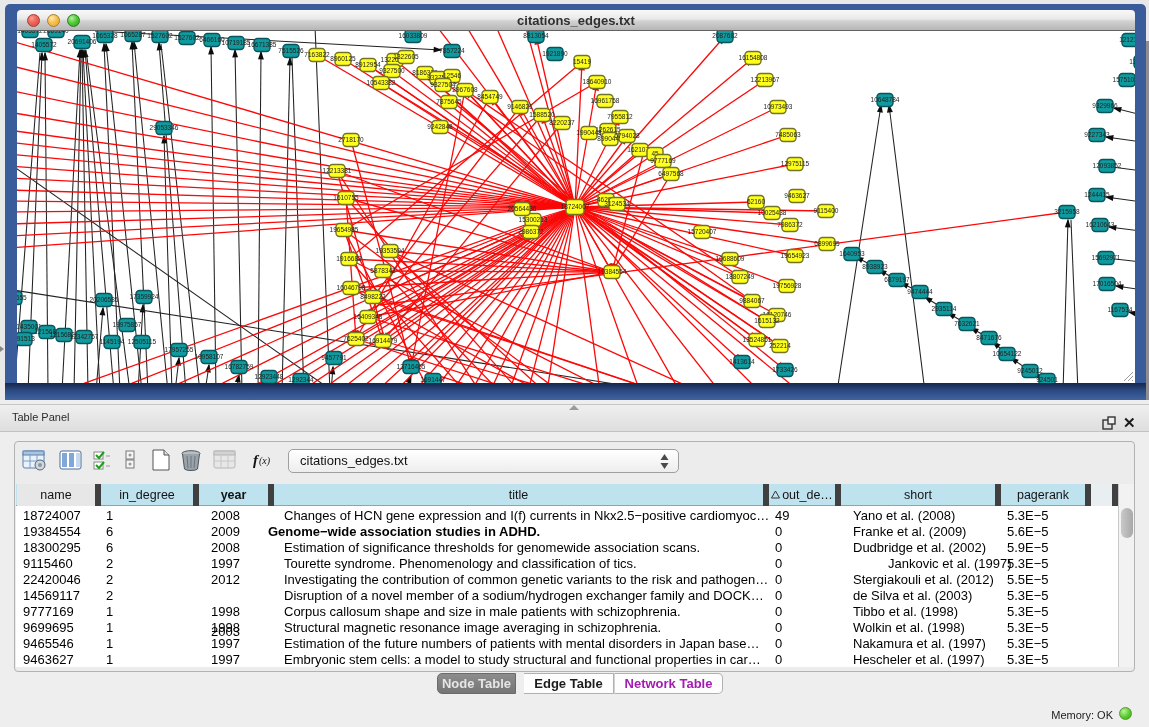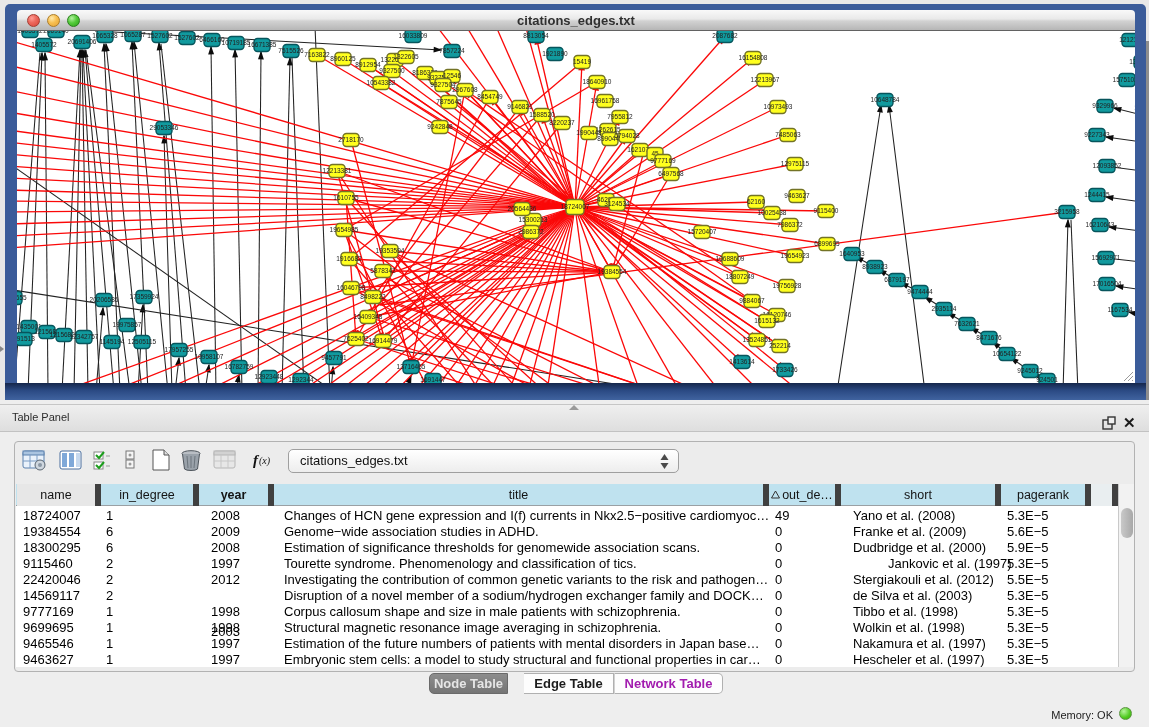--- a/index.html
+++ b/index.html
@@ -25,21 +25,21 @@
 #dropdown{position:absolute;left:273px;top:7px;width:391px;height:24px;background:linear-gradient(180deg,#ffffff,#ededed);border:1px solid #9f9f9f;border-radius:5px;font-size:13px;color:#111;line-height:22px;padding-left:11px}
 #tbl{position:absolute;left:1px;top:42px;width:1102px;height:183px;background:#fff;overflow:hidden}
 #thead{position:absolute;left:0;top:0;width:1102px;height:22px;background:#bfe2ef;border-bottom:1px solid #9aa0a4}
 .th{position:absolute;top:0;height:22px;font-size:12.5px;color:#141414;text-align:center;line-height:22px;border-right:6px solid #404040}
 #vscroll{position:absolute;left:1103px;top:42px;width:16px;height:183px;background:#f2f2f2;border-left:1px solid #c9c9c9}
 #vthumb{position:absolute;left:2px;top:24px;width:12px;height:30px;background:linear-gradient(90deg,#c9c9c9,#a8a8a8);border-radius:6px}
 .row{position:absolute;left:0;width:1102px;height:16px;font-size:13px;line-height:17px;color:#000;white-space:nowrap}
 .c{position:absolute;top:1px;overflow:hidden}
 #tabs{position:absolute;left:429px;top:273px;height:21px;font-size:13px;font-weight:bold}
 .tab{position:absolute;top:0;height:21px;line-height:20px;text-align:center}
-#tab1{left:0;width:79px;background:linear-gradient(180deg,#8d8d8d,#757575);color:#e6e6e6;border:1px solid #6a6a6a;border-radius:5px 0 0 5px}
+#tab1{left:8px;width:79px;background:linear-gradient(180deg,#8d8d8d,#757575);color:#e6e6e6;border:1px solid #6a6a6a;border-radius:5px 0 0 5px}
 #tab2{left:95px;width:90px;background:#fdfdfd;color:#1c1c1c;border:1px solid #b0b0b0;border-left:none}
 #tab3{left:185px;width:109px;background:#fdfdfd;color:#a21caf;border:1px solid #b0b0b0;border-left:1px solid #d2d2d2;border-radius:0 5px 5px 0}
 #mem{position:absolute;right:36px;top:309px;font-size:11px;color:#1c1c1c}
 #memdot{position:absolute;right:17px;top:307px;width:13px;height:13px;border-radius:50%;background:radial-gradient(circle at 35% 30%,#b6f59d,#4fca1e 60%,#3aa80e);border:1px solid #5a9440}
 .ticon{position:absolute;top:7px}
 </style></head>
 <body>
 <div id="win"></div>
 <div id="dkarrow" style="position:absolute;left:0;top:346px;width:0;height:0;border-top:3px solid transparent;border-bottom:3px solid transparent;border-left:4px solid #888"></div>
 <div id="winband"></div>
@@ -626,32 +626,32 @@
           <span class="c" style="left:195px;">2008</span>
           <span class="c" style="left:268px;width:484px;">Changes of HCN gene expression and I(f) currents in Nkx2.5−positive cardiomyoc…</span>
           <span class="c" style="left:759px;">49</span>
           <span class="c" style="left:837px;width:155px;">Yano et al. (2008)</span>
           <span class="c" style="left:991px;">5.3E−5</span>
         </div>
         <div class="row" style="top:38px">
           <span class="c" style="left:7px;">19384554</span>
           <span class="c" style="left:90px;">6</span>
           <span class="c" style="left:195px;">2009</span>
-          <span class="c" style="left:268px;width:484px;">Genome−wide association studies in ADHD.</span>
+          <span class="c" style="left:252px;width:484px;font-weight:bold;">Genome−wide association studies in ADHD.</span>
           <span class="c" style="left:759px;">0</span>
           <span class="c" style="left:837px;width:155px;">Franke et al. (2009)</span>
           <span class="c" style="left:991px;">5.6E−5</span>
         </div>
         <div class="row" style="top:54px">
           <span class="c" style="left:7px;">18300295</span>
           <span class="c" style="left:90px;">6</span>
           <span class="c" style="left:195px;">2008</span>
           <span class="c" style="left:268px;width:484px;">Estimation of significance thresholds for genomewide association scans.</span>
           <span class="c" style="left:759px;">0</span>
-          <span class="c" style="left:837px;width:155px;">Dudbridge et al. (2000)</span>
+          <span class="c" style="left:837px;width:155px;">Dudbridge et al. (2002)</span>
           <span class="c" style="left:991px;">5.9E−5</span>
         </div>
         <div class="row" style="top:70px">
           <span class="c" style="left:7px;">9115460</span>
           <span class="c" style="left:90px;">2</span>
           <span class="c" style="left:195px;">1997</span>
           <span class="c" style="left:268px;width:484px;">Tourette syndrome. Phenomenology and classification of tics.</span>
           <span class="c" style="left:759px;">0</span>
           <span class="c" style="left:837px;width:155px;margin-left:35px;">Jankovic et al. (1997)</span>
           <span class="c" style="left:991px;">5.3E−5</span>

